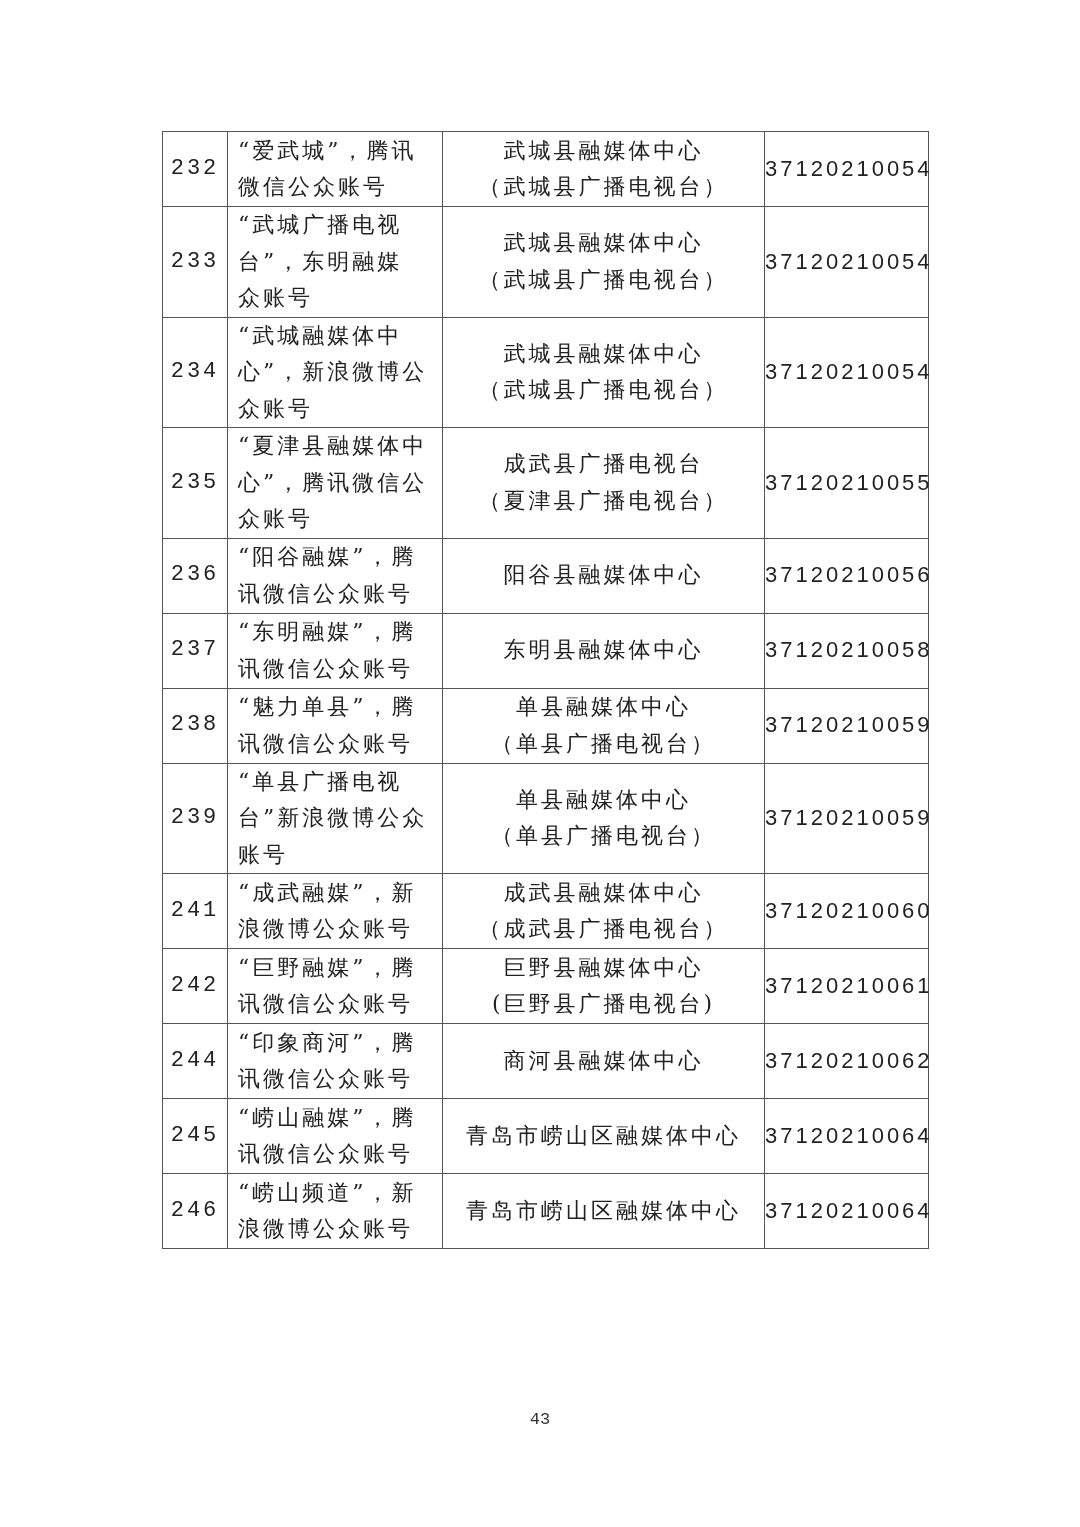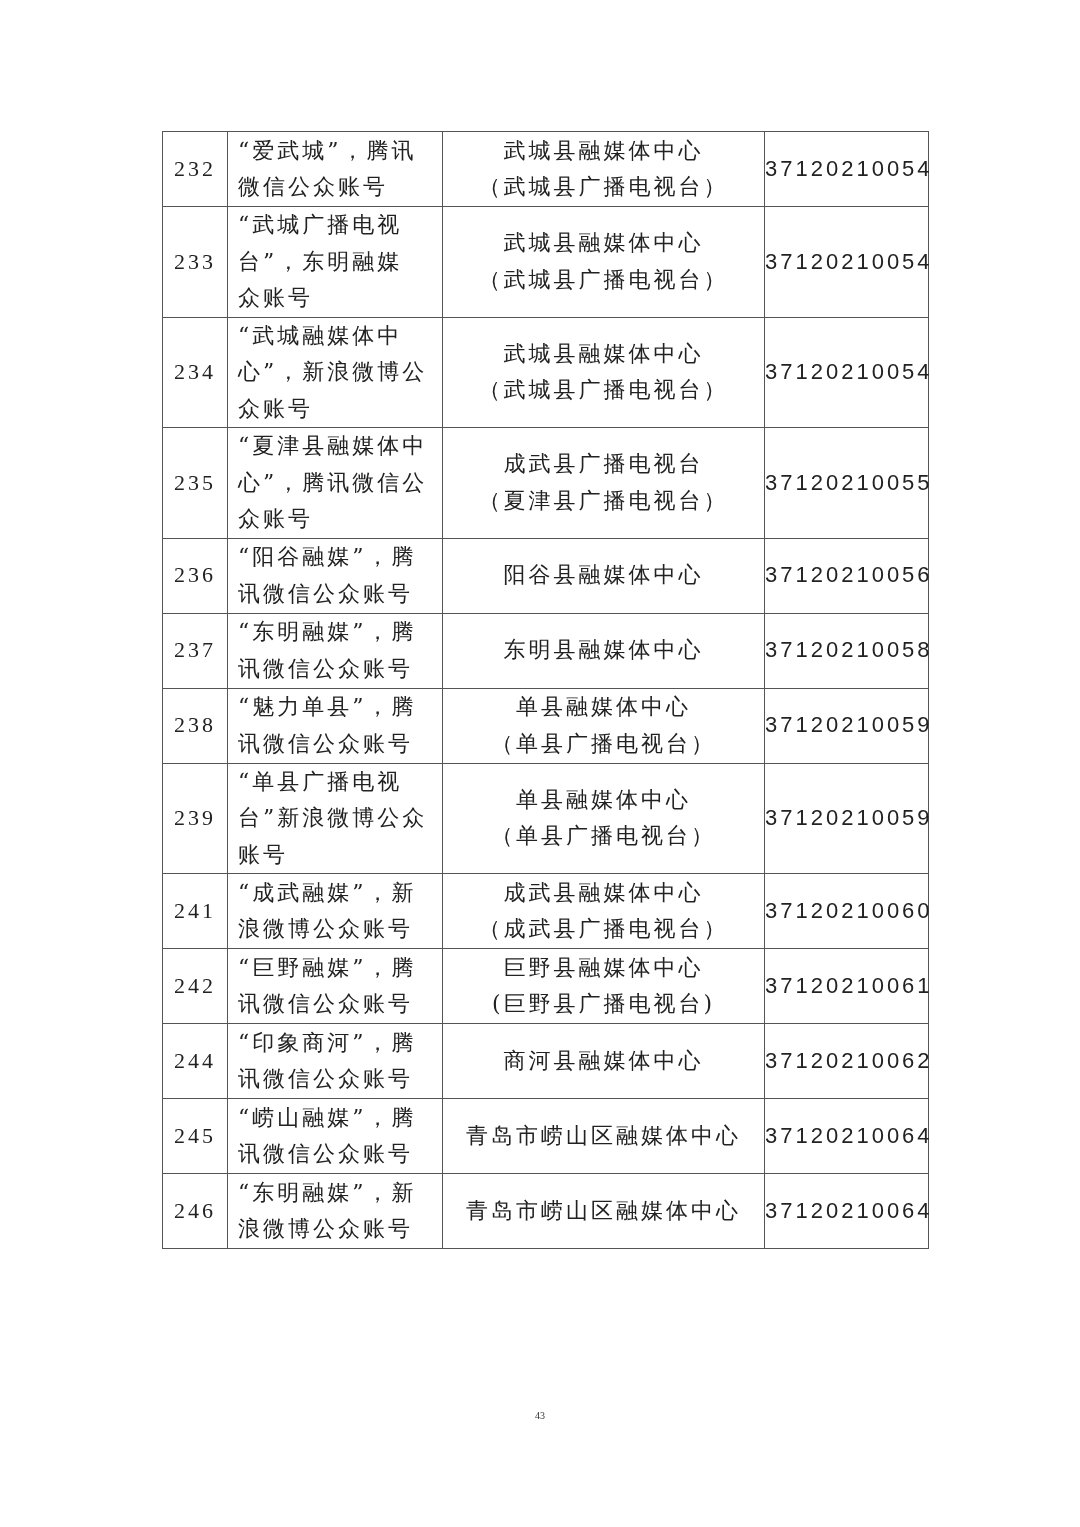--- a/index.html
+++ b/index.html
@@ -36,21 +36,21 @@
       font-size: 22px;
       line-height: 36.5px;
       letter-spacing: 3px;
     }
     col.c-no { width: 65px; }
     col.c-name { width: 215px; }
     col.c-org { width: 322px; }
     col.c-code { width: 164px; }
     td.no {
       text-align: center;
-      font-family: Liberation Serif, serif;
+      font-family: Liberation Mono, monospace;
       font-size: 24px;
       letter-spacing: 0;
     }
     td.name {
       text-align: left;
       padding-left: 10px !important;
       padding-right: 6px !important;
       text-indent: 0;
     }
     td.org {
@@ -64,22 +64,22 @@
     }
     .line { display: block; white-space: nowrap; }
     tr.h2 td { height: 74px; }
     tr.h3 td { height: 109px; }
     .page-number {
       position: absolute;
       left: 0;
       width: 1080px;
       top: 1410px;
       text-align: center;
-      font-family: Liberation Serif, serif;
-      font-size: 10px;
+      font-family: Liberation Mono, monospace;
+      font-size: 17px;
       color: #333333;
     }
   </style>
 </head>
 <body>
 
 <div class="page">
   <table class="reg">
     <colgroup>
       <col class="c-no">
@@ -243,21 +243,21 @@
           </td>
     <td class="org">
             <span class="line">青岛市崂山区融媒体中心</span>
           </td>
     <td class="code"><span>37120210064</span></td>
   </tr>
 
   <tr class="h2">
     <td class="no"><span>246</span></td>
     <td class="name">
-            <span class="line">“东明融媒”，新</span>
+            <span class="line">“崂山频道”，新</span>
             <span class="line">浪微博公众账号</span>
           </td>
     <td class="org">
             <span class="line">青岛市崂山区融媒体中心</span>
           </td>
     <td class="code"><span>37120210064</span></td>
   </tr>
 </tbody>
   </table>
 

